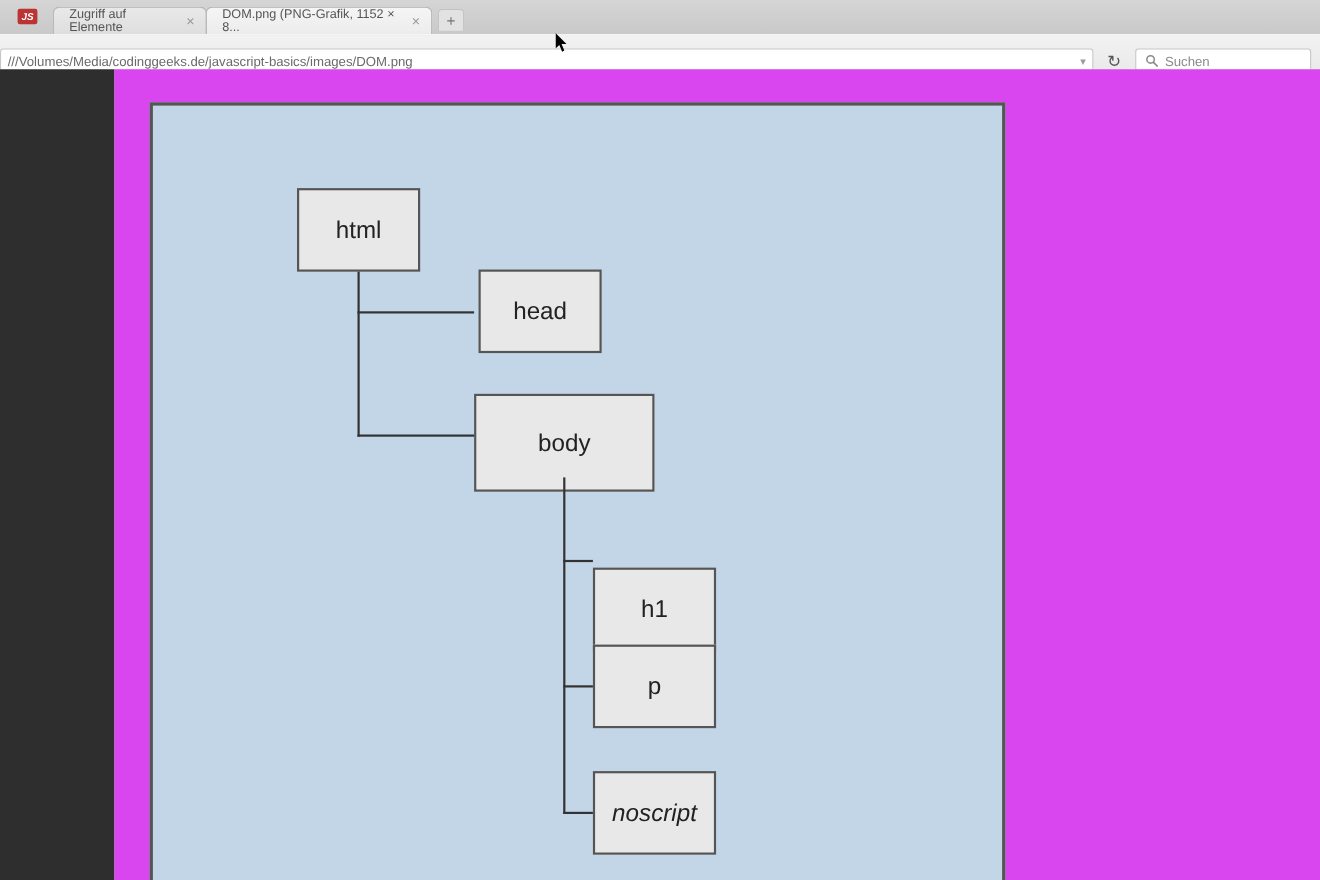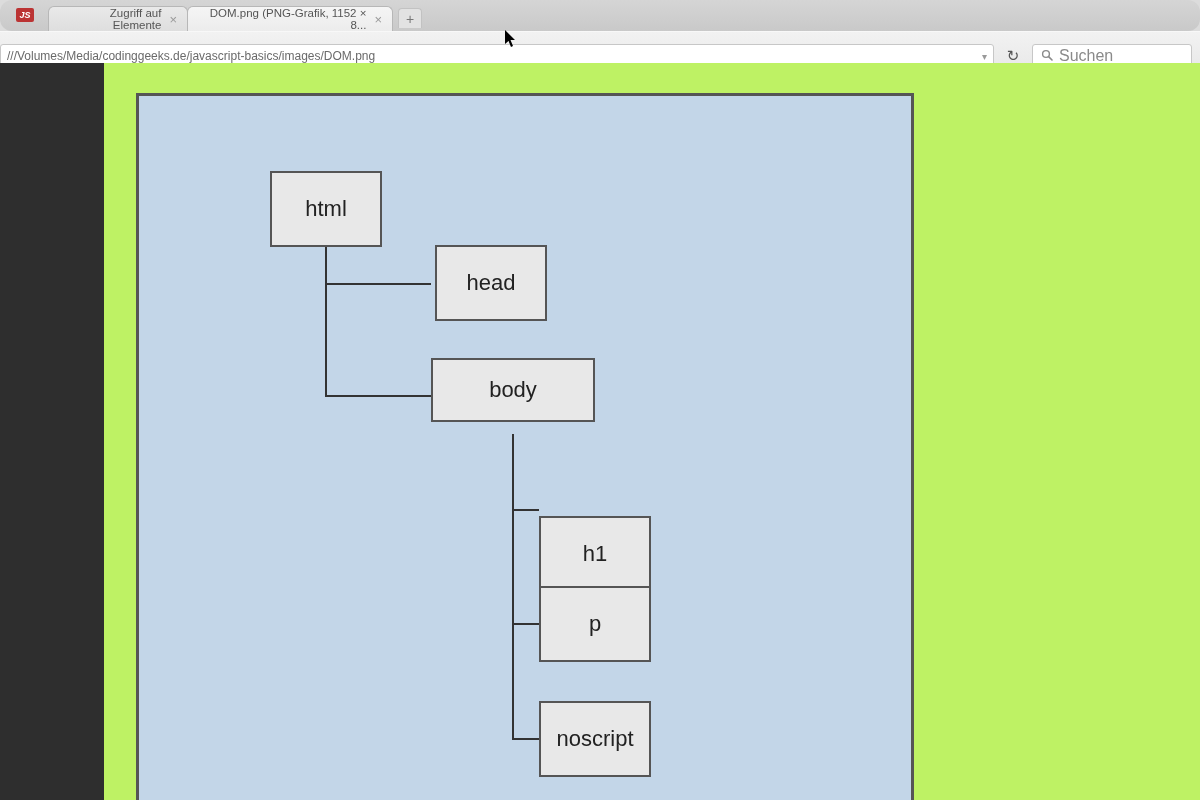--- a/index.html
+++ b/index.html
@@ -5,36 +5,35 @@
   * { box-sizing: border-box; margin: 0; padding: 0; }
   html, body { width: 1200px; height: 800px; overflow: hidden; font-family: "Helvetica Neue", Arial, sans-serif; }
   body { background: #dcdcdc; }
 
   
   .chrome { position: absolute; inset: 0; }
 
   .tabstrip {
     position: absolute; left: 0; right: 0; top: 0; height: 31px;
     background: linear-gradient(#d5d5d5, #c9c9c9);
-    display: flex; align-items: flex-end; padding-left: 48px; border-radius: 12px;
+    display: flex; align-items: flex-end; padding-left: 48px;
   }
   .favicon-app {
     position: absolute; left: 16px; top: 8px; width: 18px; height: 14px;
     background: #b33; border-radius: 2px;
     display:flex; align-items:center; justify-content:center;
     color:#fff; font-size:9px; font-weight:bold; font-style:italic;
   }
   .tab {
     display:flex; align-items:center; gap:8px;
     height: 25px; padding: 0 10px 0 14px; font-size: 11.5px; color:#555;
     border-top-left-radius: 6px; border-top-right-radius: 6px;
     border: 1px solid #b7b7b7; border-bottom: none;
     margin-right: -1px;
     position: relative;
-    text-align: right;
   }
   .tab.inactive { background: linear-gradient(#e9e9e9,#dedede); width: 140px; }
   .tab.active   { background: linear-gradient(#f5f5f5,#ececec); width: 206px; z-index:2;}
   .tab .close { color:#999; font-size: 13px; line-height:1; }
   .newtab {
     width: 24px; height: 20px; margin-left: 6px; margin-bottom: 3px;
     display:flex; align-items:center; justify-content:center;
     color:#777; font-size:14px; border:1px solid #c2c2c2; border-bottom:none;
     border-top-left-radius:4px; border-top-right-radius:4px;
     background:#e2e2e2;
@@ -52,36 +51,36 @@
     display:flex; align-items:center; padding:0 6px; font-size:12px; color:#6a6a6a;
     overflow:hidden; white-space:nowrap;
   }
   .urlbar .dropdown { margin-left:auto; color:#9a9a9a; font-size:10px; padding-left:6px;}
   .reload {
     width:26px; height:24px; display:flex; align-items:center; justify-content:center;
     color:#555; font-size:15px;
   }
   .searchbox {
     width:160px; height:24px; background:#fff; border:1px solid #c7c7c7; border-radius:3px;
-    display:flex; align-items:center; gap:6px; padding:0 8px; color:#8a8a8a; font-size:16px;
+    display:flex; align-items:center; gap:6px; padding:0 8px; color:#8a8a8a; font-size:12px;
   }
   .searchbox .mag { font-size:12px; color:#8a8a8a; }
 
   
   .viewport {
     position:absolute; left:0; right:0; top:63px; bottom:0;
     background:#d7d7d7;
   }
   .sidebar-dark {
     position:absolute; left:0; top:0; bottom:0; width:104px;
     background:#2e2e2e;
   }
   .content-area {
     position:absolute; left:104px; right:0; top:0; bottom:0;
-    background:#bef264;
+    background:#d946ef;
   }
 
   
   .diagram-frame {
     position:absolute; left:32px; top:30px; width:778px; height:750px;
     background:#c3d6e8;
     border:3px solid #555;
   }
   .node {
     position:absolute;
@@ -143,27 +142,27 @@
     <div class="sidebar-dark"></div>
 
     <div class="content-area">
 
       <div class="diagram-frame">
 
         <div class="node" style="left:131px; top:75px; width:112px; height:76px;">html</div>
 
         <div class="node" style="left:296px; top:149px; width:112px; height:76px;">head</div>
 
-        <div class="node" style="left:292px; top:262px; width:164px; height:64px;">body</div>
+        <div class="node" style="left:292px; top:262px; width:164px; height:89px;">body</div>
 
         <div class="node" style="left:400px; top:376px; width:112px; height:76px;margin-top:44px;">h1</div>
 
         <div class="node" style="left:400px; top:490px; width:112px; height:76px;">p</div>
 
-        <div class="node" style="left:400px; top:605px; width:112px; height:76px;">noscript</div>
+        <div class="node" style="left:400px; top:605px; width:112px; height:76px;font-style:italic;">noscript</div>
 
         <div class="edge" style="left:186px; top:151px; width:2px; height:150px;"></div>
 
         <div class="edge" style="left:186px; top:187px; width:106px; height:2px;"></div>
 
         <div class="edge" style="left:186px; top:299px; width:106px; height:2px;"></div>
 
         <div class="edge" style="left:373px; top:338px; width:2px; height:306px;"></div>
 
         <div class="edge" style="left:373px; top:413px; width:27px; height:2px;"></div>

